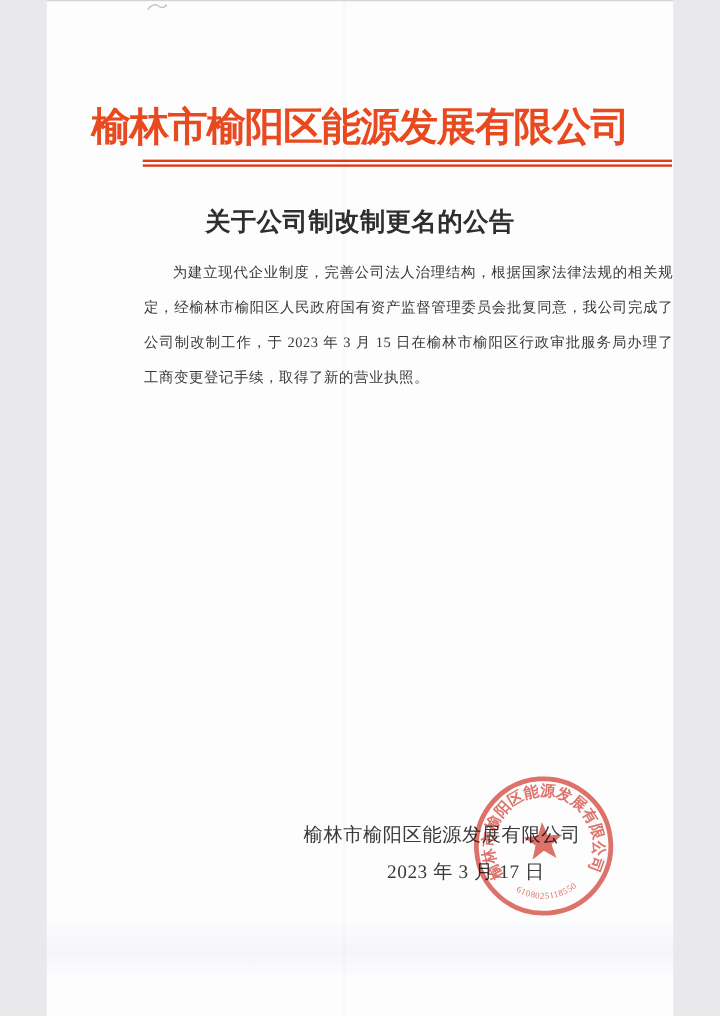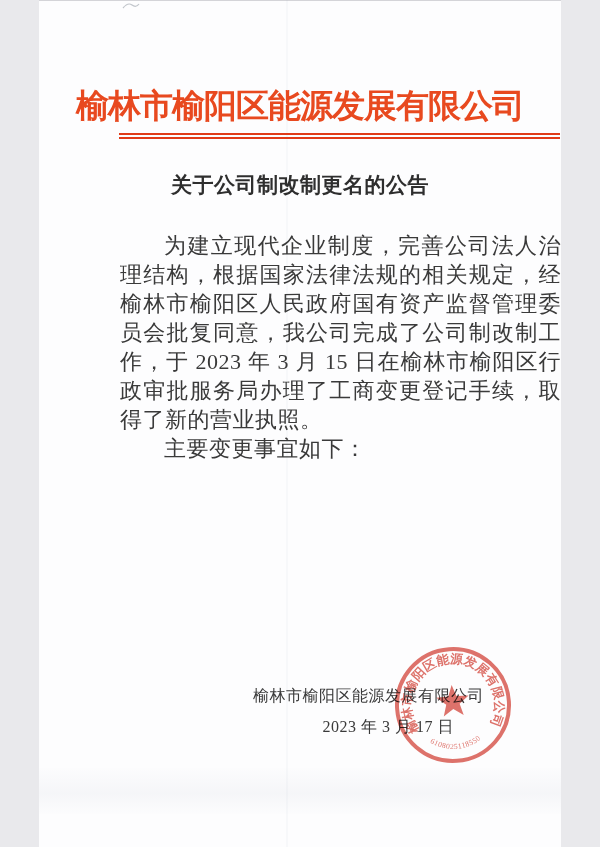--- a/index.html
+++ b/index.html
@@ -38,22 +38,22 @@
     border-bottom:2px solid var(--rule-red);
     background:transparent;
   }
   .doc-title{
     position:absolute;top:171px;left:0;width:100%;
     margin:0;text-align:center;
     font-family:Liberation Sans, sans-serif;
     font-size:21px;font-weight:700;color:#2e2e2e;letter-spacing:.5px;
   }
   .doc-body{
-    position:absolute;top:231px;left:81px;width:441px;
-    font-size:22px;line-height:29px;letter-spacing:.5px;
+    position:absolute;top:213px;left:81px;width:441px;
+    font-size:12px;line-height:29px;letter-spacing:.5px;
     text-align:justify;
   }
   .doc-body p{margin:0;text-indent:2em;}
   .signature-company{
     position:absolute;top:686px;right:77px;
     font-size:16px;letter-spacing:.5px;white-space:nowrap;
   }
   .signature-date{
     position:absolute;top:717px;right:107px;
     font-size:16px;letter-spacing:.5px;white-space:nowrap;
@@ -80,21 +80,20 @@
     <path d="M2,7 Q7,1 11,4 T18,3" fill="none" stroke="#9aa0a8" stroke-width="1.2" opacity=".6"></path>
   </svg>
 
   <div class="letterhead">榆林市榆阳区能源发展有限公司</div>
   <div class="red-rule"></div>
 
   <h1 class="doc-title">关于公司制改制更名的公告</h1>
 
   <div class="doc-body">
     <p>为建立现代企业制度，完善公司法人治理结构，根据国家法律法规的相关规定，经榆林市榆阳区人民政府国有资产监督管理委员会批复同意，我公司完成了公司制改制工作，于 2023 年 3 月 15 日在榆林市榆阳区行政审批服务局办理了工商变更登记手续，取得了新的营业执照。</p>
-    <p>主要变更事宜如下：</p>
   </div>
 
   <div class="signature-company">榆林市榆阳区能源发展有限公司</div>
   <div class="signature-date">2023 年 3 月 17 日</div>
 
   <svg class="seal" viewBox="0 0 170 170">
     <defs>
       <path id="sealTopArc" d="M 46.9,102.8 A 42,42 0 1 1 123.1,102.8" fill="none"></path>
       <path id="sealBottomArc" d="M 56.7,118.7 A 44,44 0 0 0 113.3,118.7" fill="none"></path>
     </defs>

